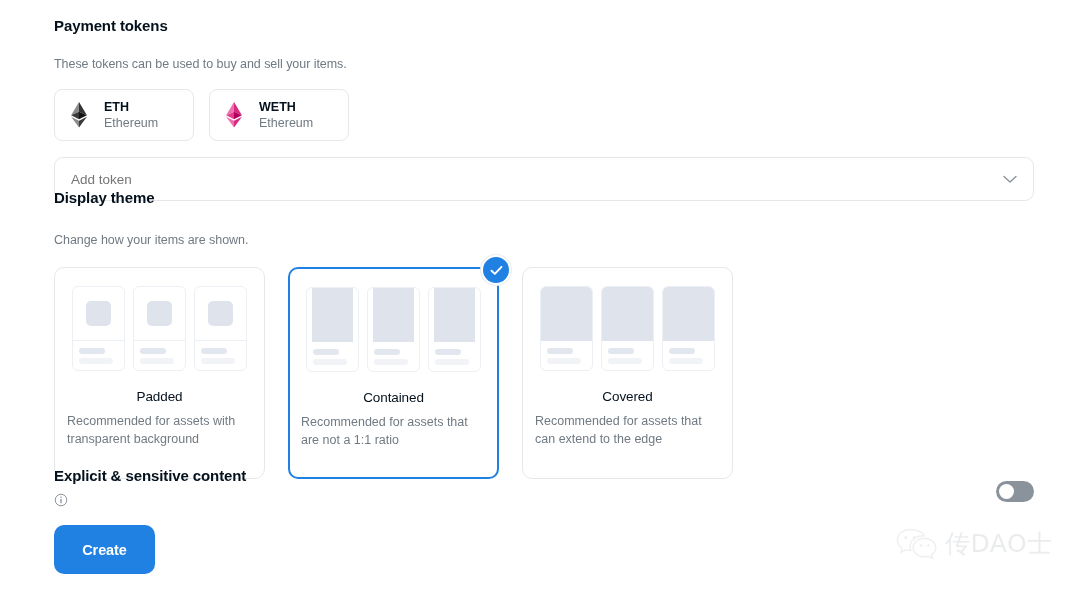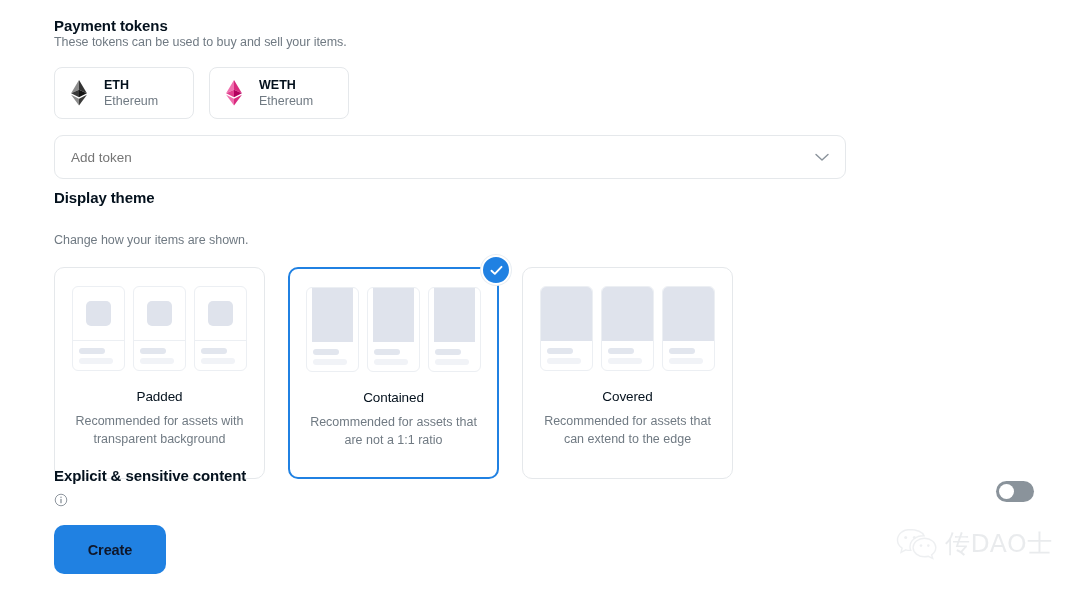--- a/index.html
+++ b/index.html
@@ -28,21 +28,21 @@
     letter-spacing: -0.1px;
   }
   .section-sub {
     font-size: 12.5px;
     color: #707a83;
     letter-spacing: -0.05px;
   }
 
   
   .payment-tokens { position: absolute; left: 54px; top: 17px; width: 980px; }
-  .payment-tokens .section-sub { margin-top: 1px; }
+  .payment-tokens .section-sub { margin-top: 23px; }
 
   .token-row { display: flex; gap: 15px; margin-top: 18px; }
 
   .token-chip {
     width: 140px;
     height: 52px;
     border: 1px solid #e5e8eb;
     border-radius: 8px;
     background: #fff;
     display: flex;
@@ -51,21 +51,21 @@
     gap: 14px;
     cursor: pointer;
   }
   .token-icon { width: 22px; height: 26px; flex: 0 0 auto; display: block; }
   .token-text { display: flex; flex-direction: column; gap: 2px; }
   .token-symbol { font-size: 12.5px; font-weight: bold; color: #04111d; line-height: 14px; }
   .token-network { font-size: 12.5px; color: #707a83; line-height: 15px; }
 
   .add-token {
     margin-top: 16px;
-    width: 792px;
+    width: 980px;
     height: 44px;
     border: 1px solid #e5e8eb;
     border-radius: 9px;
     background: #fff;
     display: flex;
     align-items: center;
     padding: 0 16px;
     cursor: pointer;
   }
   .add-token-placeholder {
@@ -173,21 +173,21 @@
     margin-top: 18px;
     font-size: 13.5px;
     color: #04111d;
     letter-spacing: -0.1px;
   }
   .theme-desc {
     margin-top: 8px;
     font-size: 12.5px;
     line-height: 18px;
     color: #707a83;
-    text-align: center;
+    text-align: left;
     width: 185px;
   }
 
   
   .explicit { position: absolute; left: 54px; top: 467px; width: 980px; }
   .explicit .section-sub {
     margin-top: 9px;
     display: flex;
     align-items: center;
     gap: 6px;
@@ -212,26 +212,26 @@
     height: 15px;
     border-radius: 50%;
     background: #ffffff;
   }
 
   
   .create-button {
     position: absolute;
     left: 54px;
     top: 525px;
-    width: 112px;
+    width: 101px;
     height: 49px;
     background: #2081e2;
     border: none;
     border-radius: 10px;
-    color: #0f172a;
+    color: #ffffff;
     font-size: 14.5px;
     font-weight: bold;
     font-family: inherit;
     cursor: pointer;
     letter-spacing: -0.1px;
   }
 
   
   .watermark {
     position: absolute;

